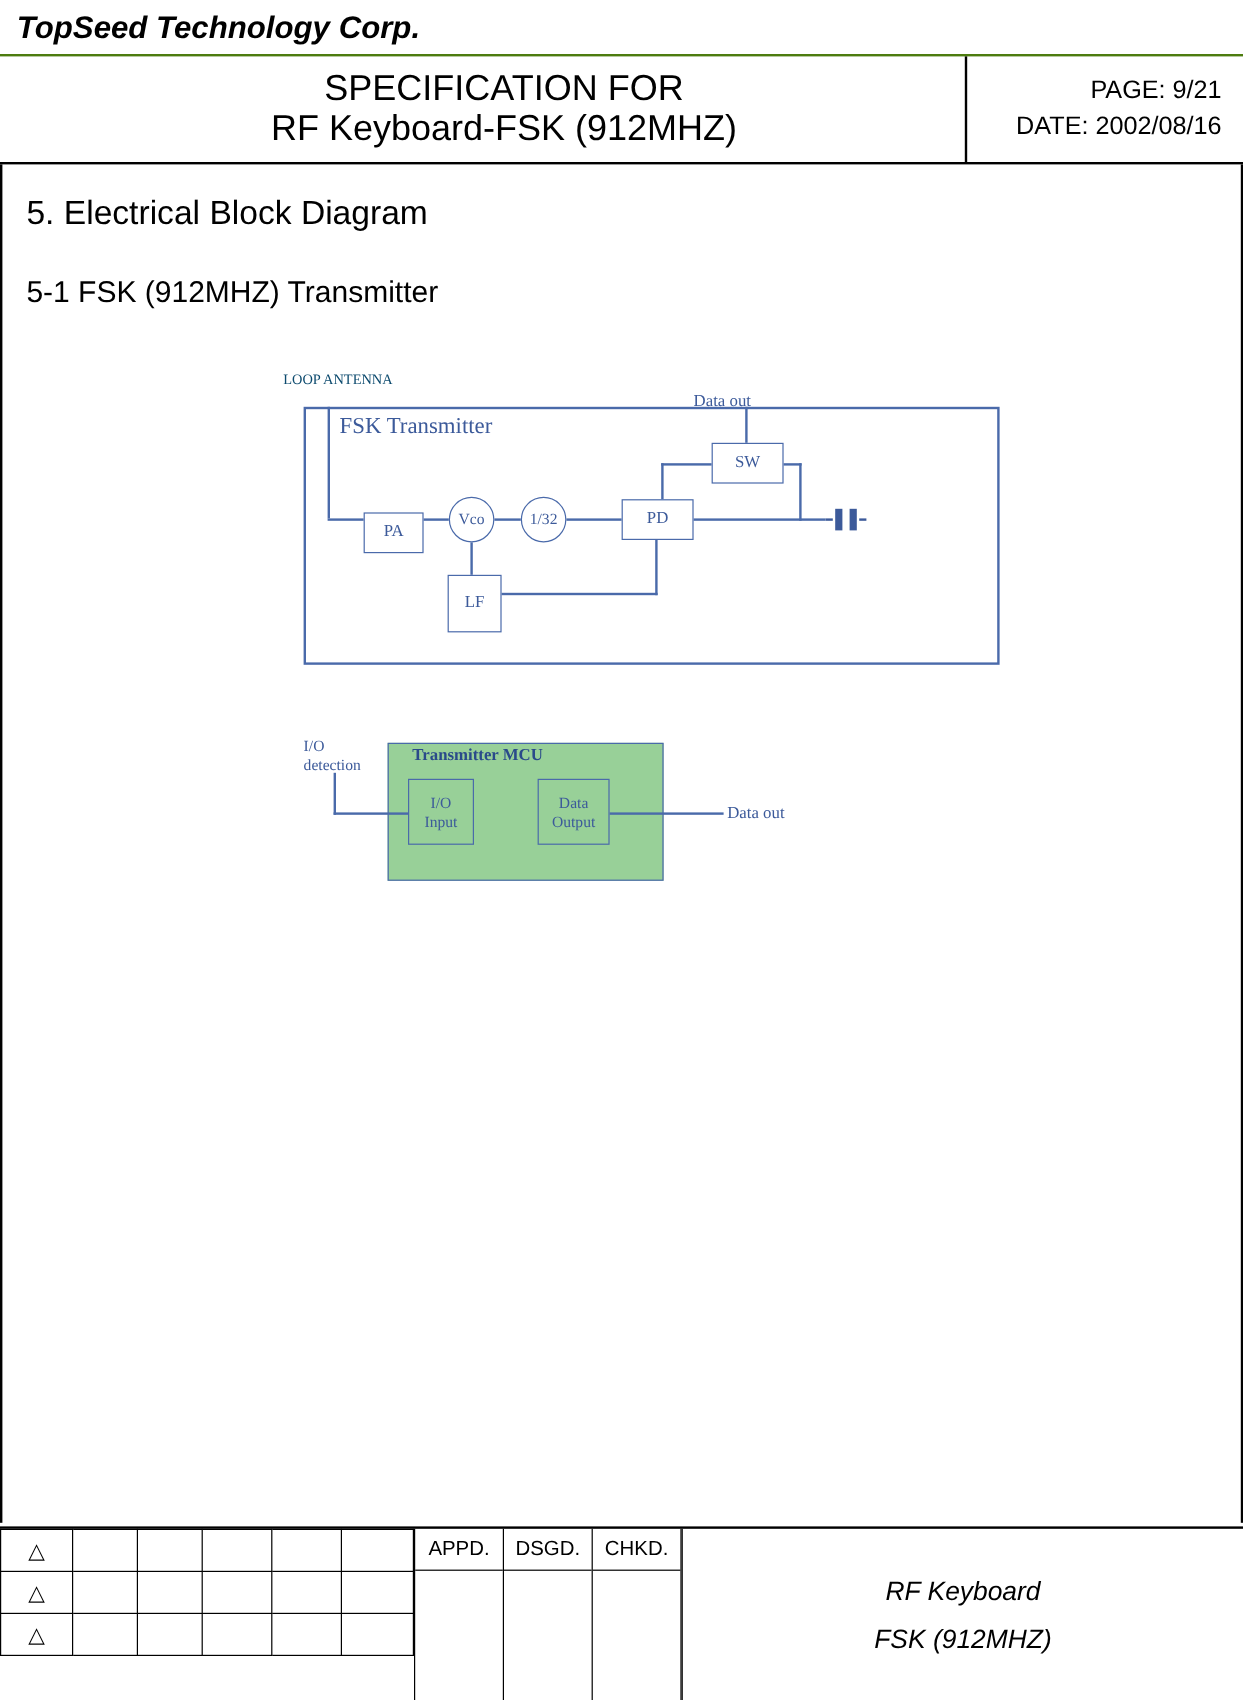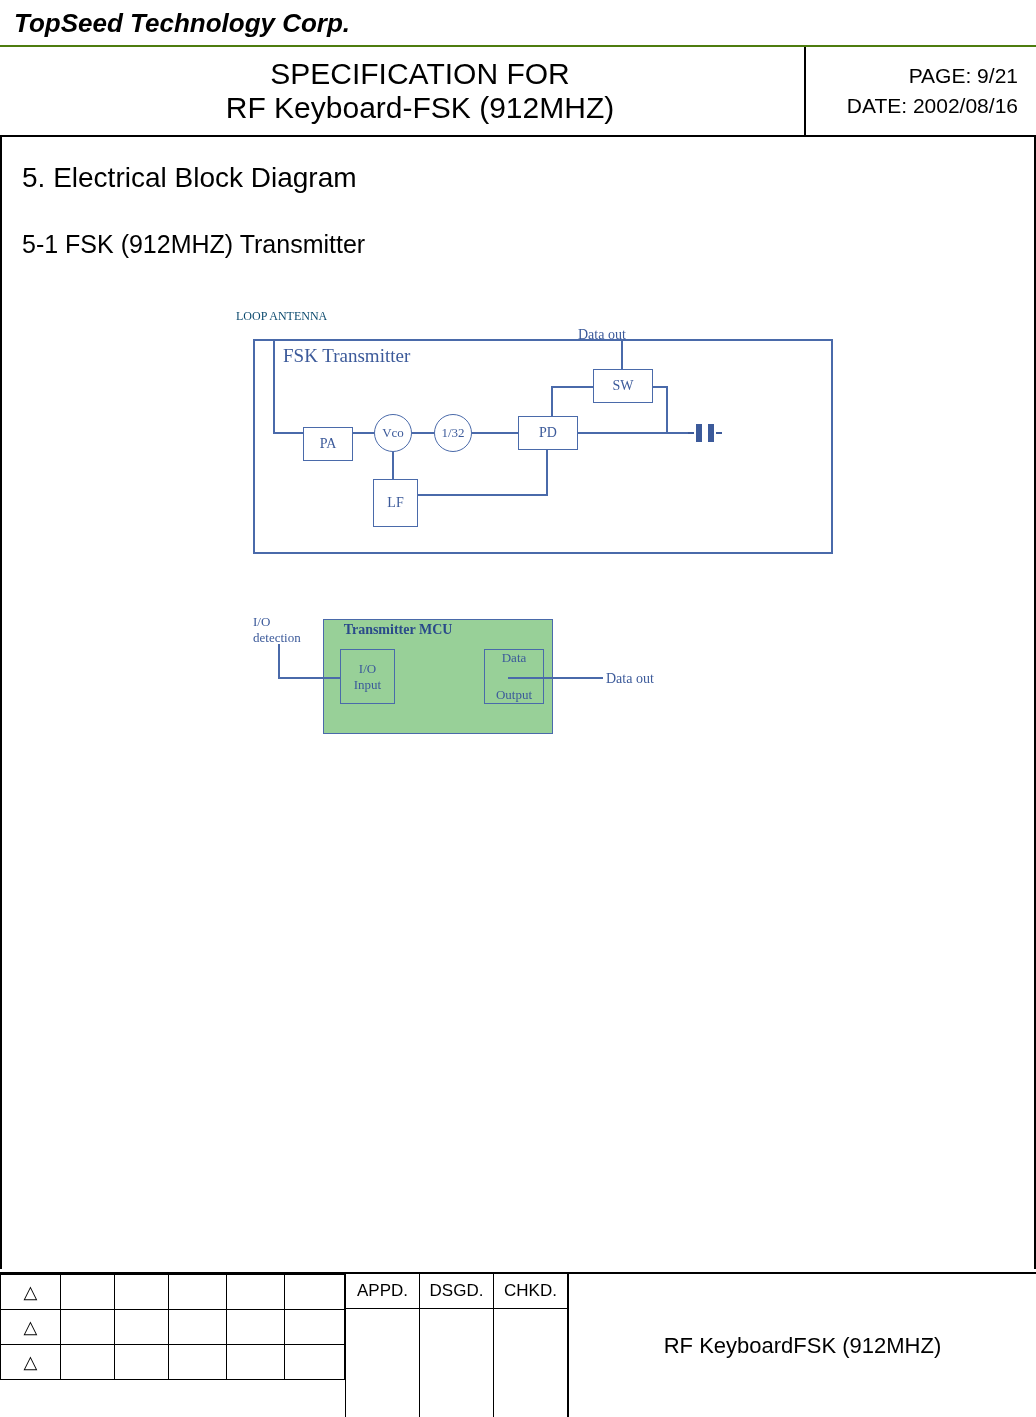--- a/index.html
+++ b/index.html
@@ -279,26 +279,25 @@
       position: absolute;
       left: 250px;
       top: 340px;
       width: 60px;
       height: 55px;
       border: 1.5px solid #4a6aaa;
       background: #98d098;
       display: flex;
       flex-direction: column;
       align-items: center;
-      justify-content: space-between;
+      justify-content: center;
       font-size: 13px;
       color: #3c5a9a;
       font-family: 'Times New Roman', serif;
       line-height: 1.2;
-      margin-left: 36px;
     }
     .io-det-label {
       position: absolute;
       left: 55px;
       top: 305px;
       font-size: 13px;
       color: #3c5a9a;
       font-family: 'Times New Roman', serif;
       line-height: 1.2;
     }
@@ -366,26 +365,27 @@
       font-size: 20px;
     }
     .footer-mid .spec-col .body {
       flex-direction: column;
       justify-content: center;
       gap: 18px;
     }
     .footer-right {
       flex: 1;
       display: flex;
-      flex-direction: row;
+      flex-direction: column;
       justify-content: center;
       align-items: center;
       font-size: 22px;
       line-height: 1.8;
       border-left: 1px solid black;
+      font-style: italic;
     }
   </style>
 </head>
 <body>
 
 <div class="company-header">TopSeed Technology Corp.</div>
 
 <div class="title-block">
   <div class="title-left">
     <div class="line1">SPECIFICATION FOR</div>

